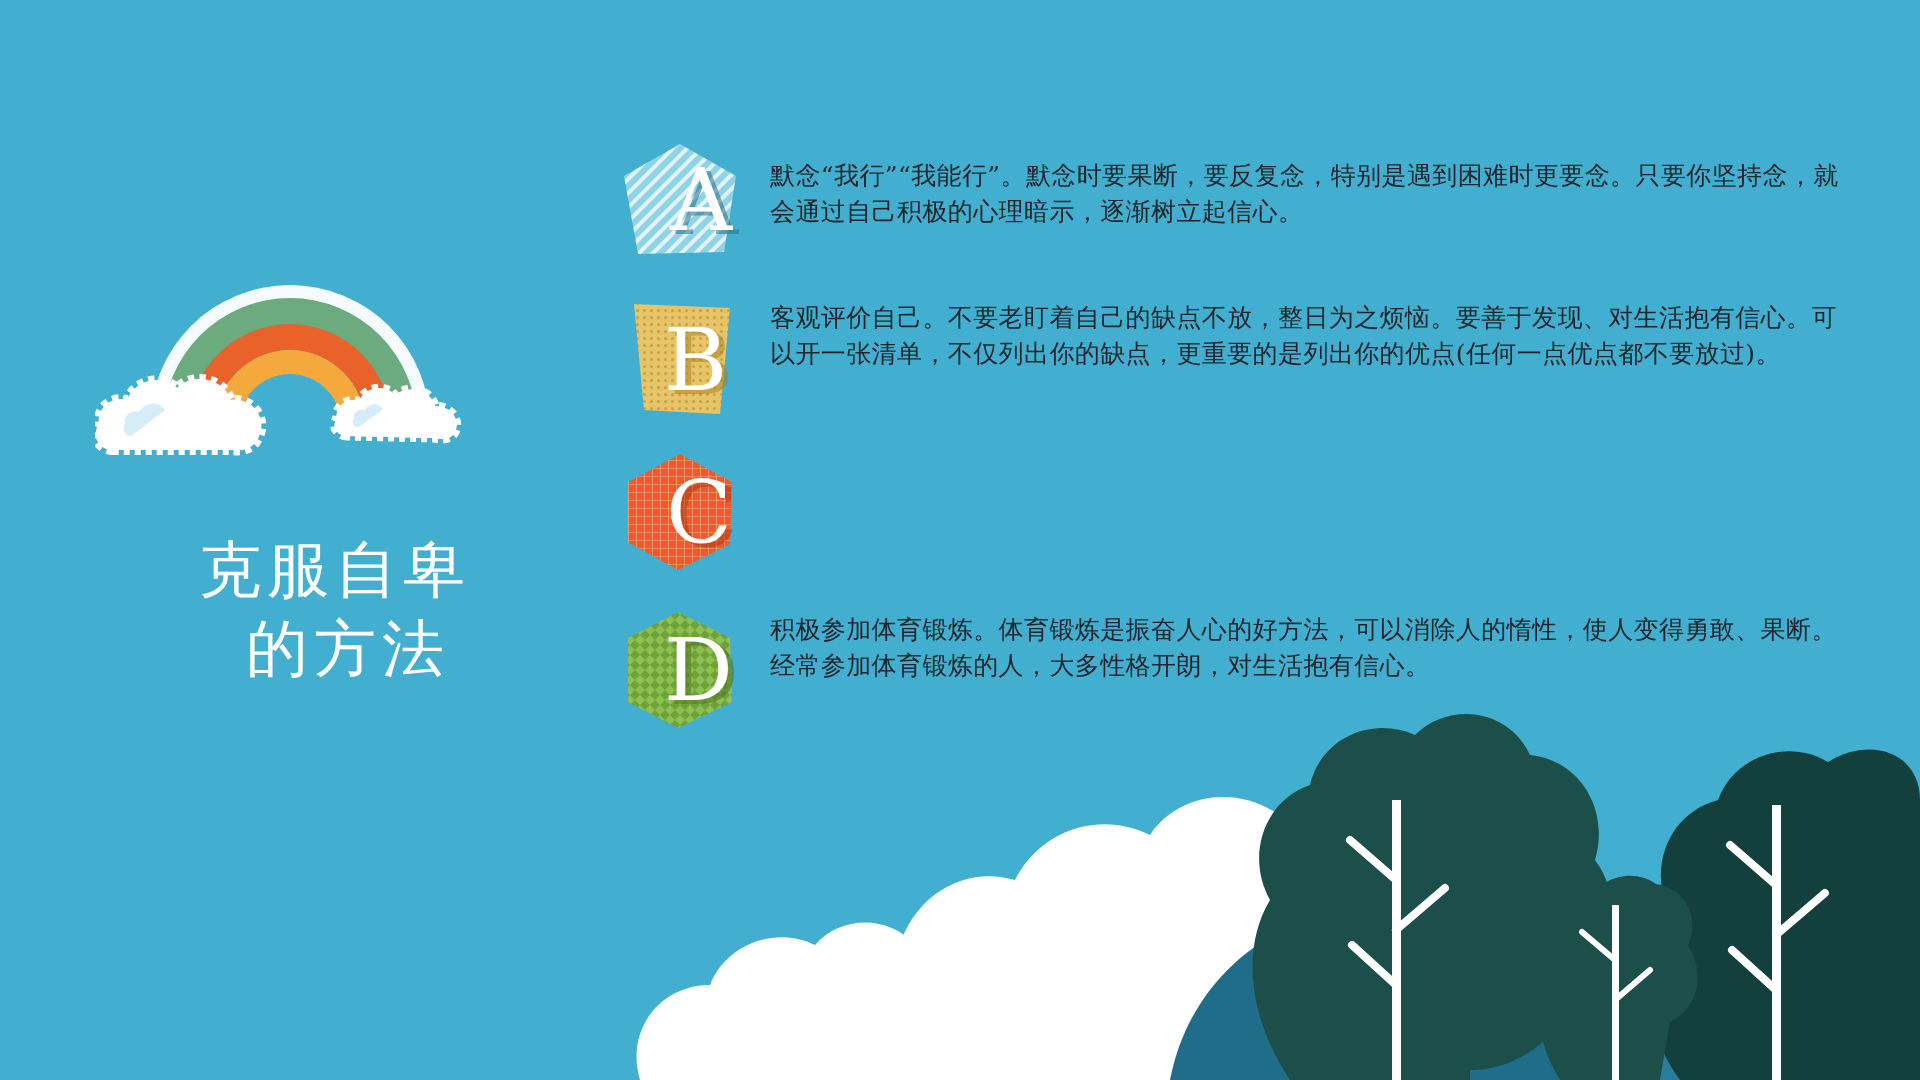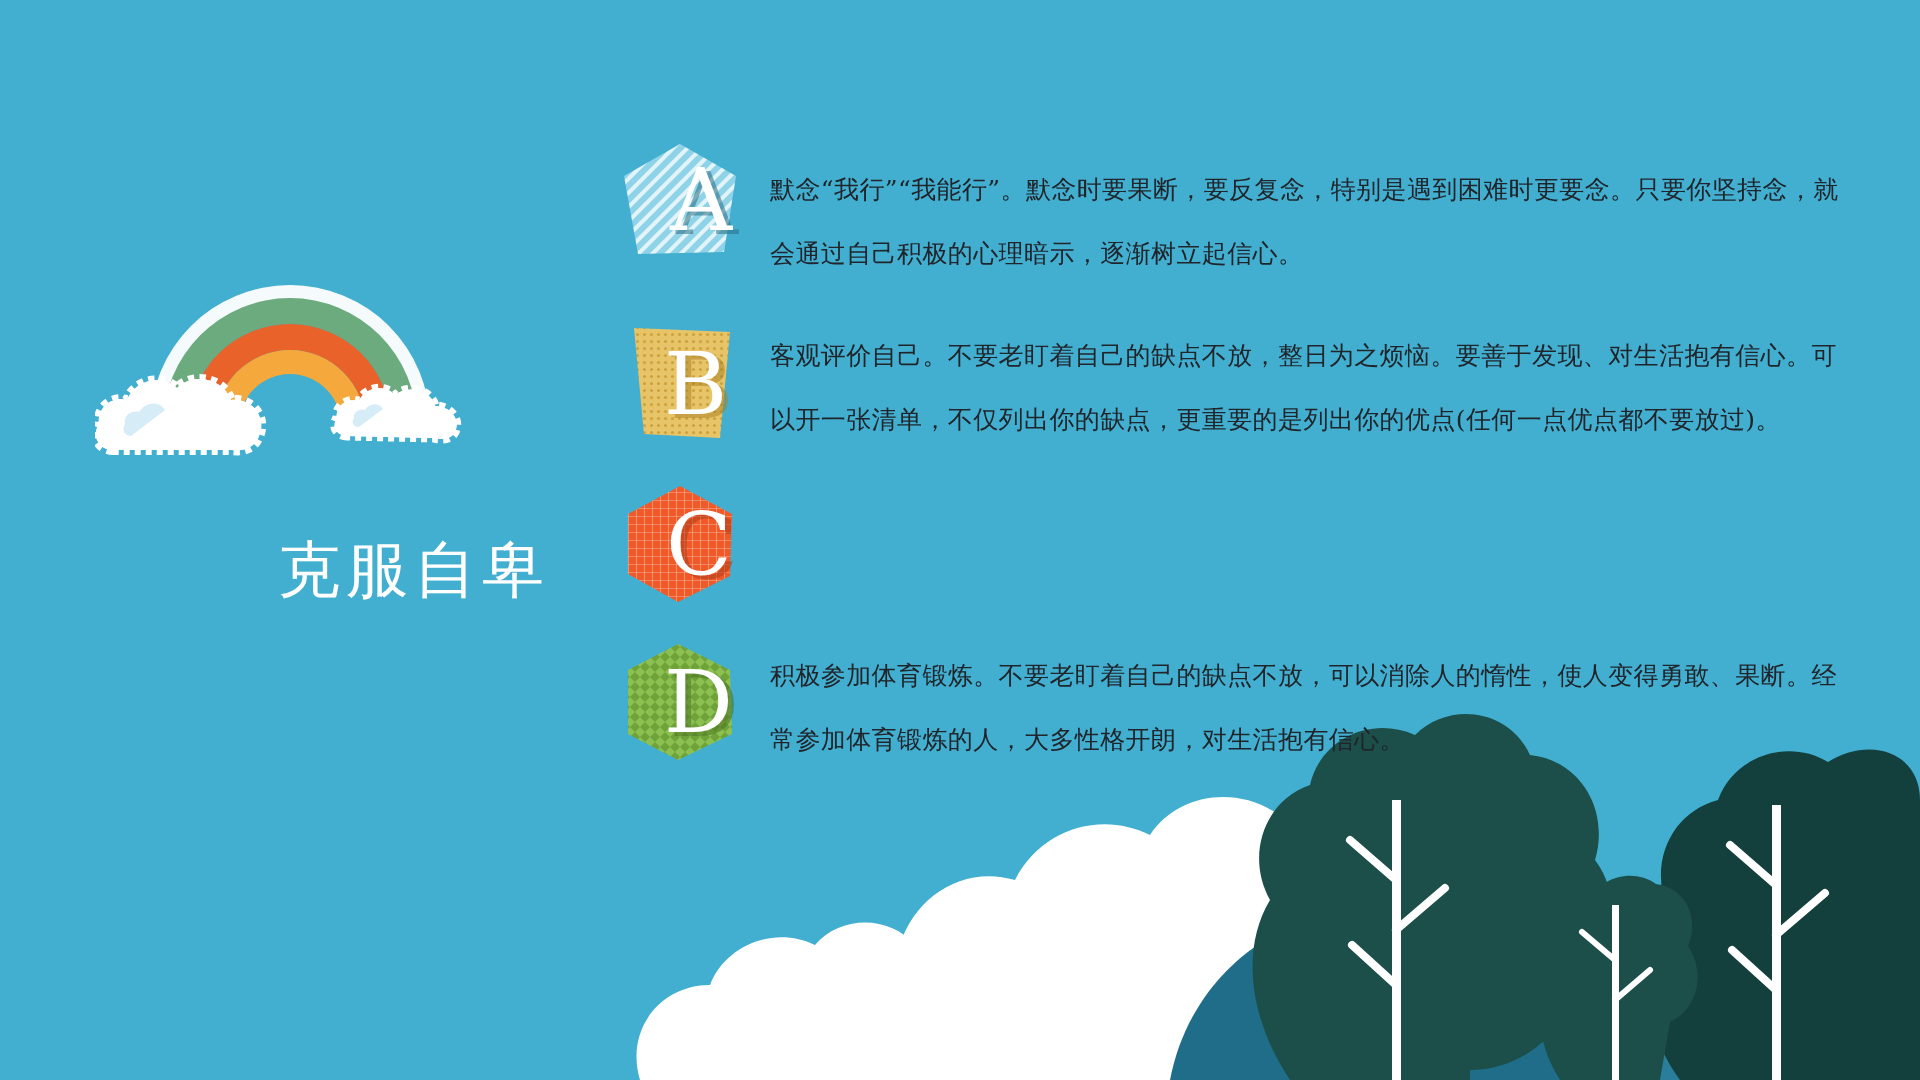--- a/index.html
+++ b/index.html
@@ -22,21 +22,21 @@
   .left-art {
     position:absolute;
     left:95px; top:240px;
     width:420px; height:240px;
   }
   
   .title-block {
     position:absolute;
     left:120px; top:530px;
     width:430px;
-    text-align:right;
+    text-align:center;
     color:#ffffff;
     font-family:"DejaVu Sans","Liberation Sans",sans-serif;
     font-size:62px;
     font-weight:400;
     line-height:1.28;
     letter-spacing:6px;
   }
   .title-line { display:block; white-space:nowrap; }
   .title-line.second { margin-left:26px; }
 
@@ -57,21 +57,21 @@
     flex:0 0 auto;
     width:120px; height:120px;
     margin-right:30px;
   }
   .badge-svg { display:block; width:120px; height:120px; }
   .item-text {
     flex:1 1 auto;
     color:#20252b;
     font-family:"DejaVu Serif","Liberation Serif",serif;
     font-size:25px;
-    line-height:64px;
+    line-height:36px;
     letter-spacing:0.4px;
     padding-top:18px;
     max-width:1090px;
   }
   .item-text p { margin:0; }
 
   
   .item.a { margin-top:0; }
   .item.a .item-badge { margin-top:2px; }
   .item.b { margin-top:22px; }
@@ -151,20 +151,21 @@
       <path d="M252 196 C242 196 236 186 242 178 C240 166 252 158 264 161 C270 147 290 144 300 155
                C314 144 336 150 340 166 C356 166 366 180 360 192 C356 200 346 200 338 198 Z" fill="#ffffff" stroke="#ffffff" stroke-width="9" stroke-dasharray="6 5" stroke-linejoin="round"></path>
       <path d="M252 196 C242 196 236 186 242 178 C240 166 252 158 264 161 C270 147 290 144 300 155
                C314 144 336 150 340 166 C356 166 366 180 360 192 C356 200 346 200 338 198 Z" fill="#ffffff"></path>
       <path d="M264 187 C258 187 256 182 259 178 C258 172 264 168 270 170 C274 163 284 162 288 169 Z" fill="#d6ecf6"></path>
     </g>
   </svg>
 
   <div class="title-block">
     <span class="title-line first">克服自卑</span>
+    <span class="title-line second">的方法</span>
   </div>
 
   <div class="content-list">
 
     <div class="item a">
       <div class="item-badge">
         <svg class="badge-svg" viewBox="0 0 120 120" xmlns="http://www.w3.org/2000/svg">
           <defs>
             <pattern id="patA" width="10" height="10" patternUnits="userSpaceOnUse" patternTransform="rotate(45)">
               <rect width="10" height="10" fill="#8fd3e8"></rect>
@@ -224,18 +225,18 @@
               <rect width="10" height="10" fill="#8cc152"></rect>
               <path d="M5 0 L10 5 L5 10 L0 5 Z" fill="#6a9c35" opacity="0.85"></path>
             </pattern>
           </defs>
           <polygon points="58,2 110,28 112,92 58,118 8,92 8,28" fill="url(#patD)"></polygon>
           <text x="50" y="94" font-family="DejaVu Serif, Liberation Serif, serif" font-size="86" fill="#4c7322" opacity="0.55">D</text>
           <text x="44" y="90" font-family="DejaVu Serif, Liberation Serif, serif" font-size="86" fill="#ffffff">D</text>
         </svg>
       </div>
       <div class="item-text">
-        <p>积极参加体育锻炼。不要老盯着自己的缺点不放，可以消除人的惰性，使人变得勇敢、果断。经常参加体育锻炼的人，大多性格开朗，对生活抱有信心。</p>
+        <p>积极参加体育锻炼。体育锻炼是振奋人心的好方法，可以消除人的惰性，使人变得勇敢、果断。经常参加体育锻炼的人，大多性格开朗，对生活抱有信心。</p>
       </div>
     </div>
 
   </div>
 </div>
 
 </body></html>

